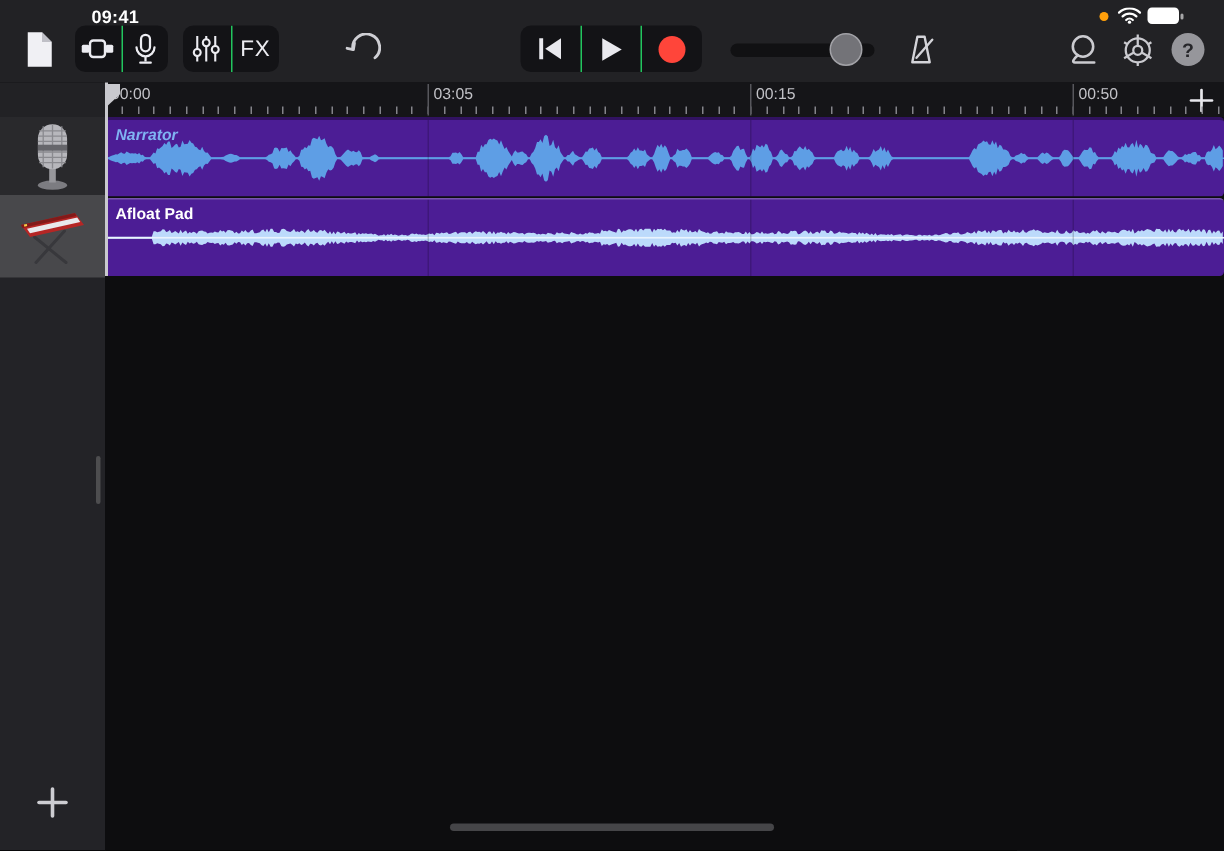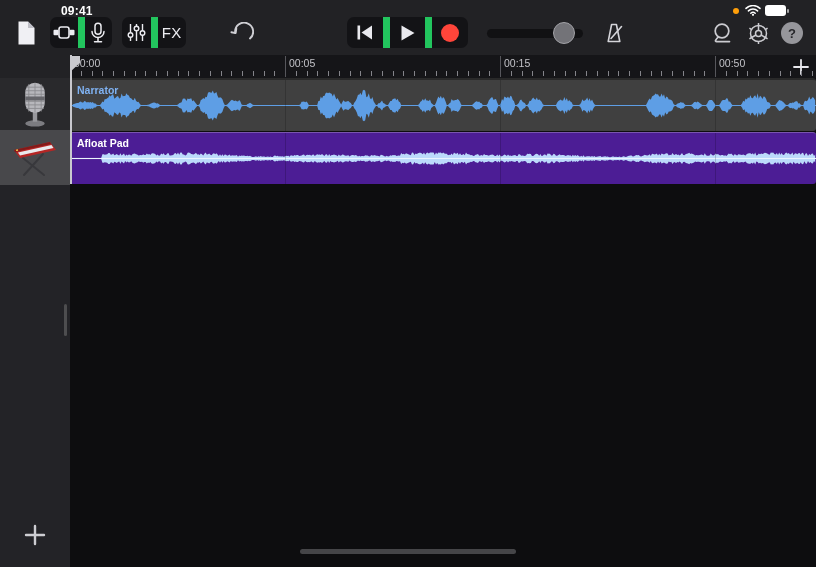--- a/index.html
+++ b/index.html
@@ -11,21 +11,21 @@
   .status-time{position:absolute;left:21px;top:4px;font-size:12px;font-weight:700;color:#ffffff;letter-spacing:.2px;padding-left:40px;}
   .status-dot{position:absolute;left:733px;top:8px;width:6px;height:6px;border-radius:50%;background:#ff9f0a;}
   .wifi{position:absolute;left:745px;top:5px;}
   .battery{position:absolute;left:765px;top:5px;width:25px;height:11px;}
   .battery .body{position:absolute;left:0;top:0;width:21px;height:11px;border-radius:3px;background:#fff;}
   .battery .nub{position:absolute;left:22px;top:3.5px;width:2px;height:4px;border-radius:1px;background:rgba(255,255,255,.6);}
 
   .tb-btn{position:absolute;display:flex;align-items:center;justify-content:center;cursor:pointer;}
   .seg-group{position:absolute;top:17px;height:31px;background:#131316;border-radius:7px;display:flex;overflow:hidden;}
   .seg{flex:1;display:flex;align-items:center;justify-content:center;cursor:pointer;}
-  .seg + .seg{border-left:7px solid #22c55e;}
+  .seg + .seg{border-left:1px solid #22c55e;}
   .fx-text{font-size:15px;font-weight:500;color:#ececf1;letter-spacing:.5px;}
 
   .transport{left:347px;width:121px;}
   .slider-track{position:absolute;left:487px;top:29px;width:96px;height:9px;border-radius:4.5px;background:#111113;cursor:pointer;}
   .slider-knob{position:absolute;left:554px;top:22px;width:22px;height:22px;border-radius:50%;
                background:#737378;border:1.5px solid #a2a2a7;box-sizing:border-box;cursor:pointer;}
   .help-btn{position:absolute;left:781px;top:22px;width:22px;height:22px;border-radius:50%;background:#96969b;
             display:flex;align-items:center;justify-content:center;font-size:13px;font-weight:700;color:#26262a;cursor:pointer;}
 
   
@@ -264,21 +264,21 @@
         <div class="tick" style="left: 677.25px;"></div>
         <div class="tick" style="left: 688px;"></div>
         <div class="tick" style="left: 698.75px;"></div>
         <div class="tick" style="left: 709.5px;"></div>
         <div class="tick" style="left: 720.25px;"></div>
         <div class="tick" style="left: 731px;"></div>
         <div class="tick" style="left: 741.75px;"></div>
         <div class="rlabel-line" style="left: 0px;"></div>
         <div class="rlabel" style="left: 4px;">00:00</div>
         <div class="rlabel-line" style="left: 215px;"></div>
-        <div class="rlabel" style="left: 219px;">00:05</div>
+        <div class="rlabel" style="left: 219px;">03:05</div>
         <div class="rlabel-line" style="left: 430px;"></div>
         <div class="rlabel" style="left: 434px;">00:15</div>
         <div class="rlabel-line" style="left: 645px;"></div>
         <div class="rlabel" style="left: 649px;">00:50</div>
       </div>
   </div>
 
   <div class="content">
 
     <div class="sidebar">
@@ -316,21 +316,21 @@
       <div class="vscroll"></div>
       <div class="add-track">
         <svg width="22" height="22" viewBox="0 0 22 22">
           <line x1="11" y1="2" x2="11" y2="20" stroke="#cdcdd2" stroke-width="2.4" stroke-linecap="round"></line>
           <line x1="2" y1="11" x2="20" y2="11" stroke="#cdcdd2" stroke-width="2.4" stroke-linecap="round"></line>
         </svg>
       </div>
     </div>
 
     <div class="lanes">
-      <div class="region region1" id="region1" style="background: #404040;">
+      <div class="region region1" id="region1" style="background: #4c1d95; font-style: italic;">
         <span class="region-label" id="label1" style="color: rgb(127, 178, 242);">Narrator</span>
         <svg id="wave1" width="746" height="51" viewBox="0 0 746 51">
             <polygon points="0.0,24.9 1.2,24.9 2.4,24.9 3.6,24.1 4.8,23.7 6.0,23.3 7.2,22.9 8.4,23.0 9.6,22.1 10.8,21.5 12.0,22.4 13.2,22.5 14.4,21.0 15.6,21.6 16.8,22.4 18.0,22.1 19.2,22.4 20.4,22.1 21.6,22.8 22.8,22.0 24.0,23.5 25.2,23.2 26.4,24.5 27.6,24.9 28.8,24.9 30.0,24.9 31.2,23.4 32.4,21.6 33.6,22.3 34.8,18.9 36.0,19.3 37.2,18.3 38.4,17.4 39.6,15.3 40.8,16.5 42.0,14.4 43.2,14.4 44.4,18.7 45.6,17.7 46.8,16.4 48.0,15.9 49.2,18.4 50.4,17.9 51.6,13.6 52.8,16.2 54.0,16.0 55.2,15.9 56.4,13.3 57.6,15.1 58.8,15.6 60.0,17.9 61.2,18.2 62.4,19.7 63.6,20.2 64.8,17.8 66.0,20.7 67.2,21.9 68.4,21.7 69.6,23.4 70.8,24.9 72.0,24.9 73.2,24.9 74.4,24.9 75.6,24.9 76.8,24.9 78.0,24.7 79.2,24.5 80.4,23.7 81.6,23.2 82.8,22.7 84.0,22.5 85.2,22.8 86.4,23.4 87.6,23.3 88.8,24.0 90.0,24.9 91.2,24.9 92.4,24.9 93.6,24.9 94.8,24.9 96.0,24.9 97.2,24.9 98.4,24.9 99.6,24.9 100.8,24.9 102.0,24.9 103.2,24.9 104.4,24.9 105.6,24.9 106.8,24.9 108.0,24.4 109.2,23.2 110.4,22.8 111.6,22.2 112.8,18.7 114.0,18.4 115.2,18.8 116.4,21.1 117.6,18.6 118.8,18.9 120.0,18.7 121.2,18.3 122.4,21.3 123.6,20.2 124.8,22.1 126.0,23.4 127.2,24.9 128.4,24.9 129.6,23.9 130.8,19.9 132.0,19.6 133.2,18.0 134.4,18.9 135.6,16.8 136.8,17.2 138.0,12.7 139.2,11.9 140.4,12.4 141.6,12.8 142.8,10.5 144.0,13.5 145.2,13.0 146.4,12.1 147.6,15.9 148.8,18.1 150.0,17.3 151.2,17.7 152.4,19.2 153.6,22.8 154.8,24.9 156.0,24.9 157.2,24.5 158.4,23.2 159.6,21.9 160.8,20.5 162.0,19.7 163.2,20.5 164.4,21.1 165.6,20.5 166.8,21.3 168.0,21.5 169.2,20.1 170.4,21.5 171.6,24.6 172.8,24.9 174.0,24.9 175.2,24.9 176.4,24.9 177.6,24.0 178.8,23.5 180.0,22.8 181.2,23.5 182.4,24.6 183.6,24.9 184.8,24.9 186.0,24.9 187.2,24.9 188.4,24.9 189.6,24.9 190.8,24.9 192.0,24.9 193.2,24.9 194.4,24.9 195.6,24.9 196.8,24.9 198.0,24.9 199.2,24.9 200.4,24.9 201.6,24.9 202.8,24.9 204.0,24.9 205.2,24.9 206.4,24.9 207.6,24.9 208.8,24.9 210.0,24.9 211.2,24.9 212.4,24.9 213.6,24.9 214.8,24.9 216.0,24.9 217.2,24.9 218.4,24.9 219.6,24.9 220.8,24.9 222.0,24.9 223.2,24.9 224.4,24.9 225.6,24.9 226.8,24.9 228.0,24.9 229.2,24.9 230.4,24.2 231.6,21.8 232.8,21.8 234.0,21.6 235.2,22.3 236.4,21.4 237.6,22.8 238.8,24.9 240.0,24.9 241.2,24.9 242.4,24.9 243.6,24.9 244.8,24.9 246.0,24.9 247.2,24.9 248.4,21.1 249.6,21.1 250.8,16.5 252.0,18.4 253.2,16.1 254.4,16.1 255.6,13.3 256.8,12.5 258.0,13.2 259.2,12.4 260.4,13.2 261.6,13.7 262.8,16.4 264.0,13.5 265.2,16.6 266.4,19.4 267.6,18.0 268.8,20.6 270.0,22.5 271.2,24.4 272.4,21.9 273.6,20.2 274.8,21.7 276.0,21.7 277.2,21.2 278.4,21.0 279.6,22.2 280.8,22.9 282.0,24.9 283.2,24.9 284.4,22.4 285.6,21.1 286.8,18.6 288.0,14.7 289.2,14.7 290.4,12.8 291.6,15.3 292.8,10.6 294.0,9.8 295.2,10.8 296.4,17.3 297.6,16.5 298.8,13.2 300.0,18.2 301.2,19.3 302.4,16.9 303.6,21.3 304.8,23.2 306.0,24.9 307.2,24.9 308.4,23.3 309.6,23.3 310.8,21.9 312.0,20.5 313.2,22.9 314.4,23.5 315.6,24.4 316.8,24.9 318.0,24.9 319.2,23.1 320.4,21.0 321.6,21.1 322.8,19.0 324.0,18.8 325.2,18.3 326.4,20.3 327.6,18.7 328.8,21.4 330.0,22.2 331.2,24.9 332.4,24.9 333.6,24.9 334.8,24.9 336.0,24.9 337.2,24.9 338.4,24.9 339.6,24.9 340.8,24.9 342.0,24.9 343.2,24.9 344.4,24.9 345.6,24.9 346.8,24.9 348.0,24.9 349.2,23.9 350.4,21.8 351.6,21.0 352.8,19.0 354.0,20.7 355.2,18.2 356.4,20.4 357.6,20.4 358.8,20.9 360.0,19.6 361.2,22.9 362.4,23.9 363.6,24.9 364.8,24.9 366.0,22.8 367.2,19.3 368.4,16.5 369.6,18.2 370.8,15.8 372.0,18.7 373.2,16.9 374.4,18.4 375.6,21.6 376.8,24.9 378.0,24.9 379.2,23.5 380.4,22.7 381.6,19.1 382.8,20.5 384.0,20.5 385.2,20.0 386.4,20.0 387.6,19.0 388.8,20.1 390.0,21.8 391.2,24.8 392.4,24.9 393.6,24.9 394.8,24.9 396.0,24.9 397.2,24.9 398.4,24.9 399.6,24.9 400.8,24.9 402.0,24.9 403.2,23.9 404.4,22.7 405.6,21.8 406.8,21.3 408.0,21.9 409.2,21.5 410.4,23.1 411.6,23.3 412.8,24.9 414.0,24.9 415.2,24.9 416.4,24.9 417.6,23.8 418.8,20.6 420.0,19.0 421.2,17.4 422.4,17.2 423.6,20.0 424.8,19.3 426.0,19.1 427.2,22.6 428.4,24.9 429.6,24.9 430.8,23.0 432.0,19.0 433.2,20.7 434.4,16.5 435.6,17.3 436.8,18.1 438.0,16.6 439.2,18.4 440.4,15.8 441.6,16.5 442.8,20.0 444.0,21.3 445.2,24.9 446.4,24.9 447.6,24.3 448.8,23.0 450.0,20.3 451.2,19.6 452.4,21.4 453.6,22.6 454.8,22.9 456.0,24.9 457.2,24.9 458.4,23.8 459.6,20.7 460.8,20.9 462.0,18.9 463.2,17.5 464.4,18.9 465.6,19.7 466.8,17.4 468.0,20.2 469.2,19.2 470.4,20.6 471.6,21.7 472.8,24.3 474.0,24.9 475.2,24.9 476.4,24.9 477.6,24.9 478.8,24.9 480.0,24.9 481.2,24.9 482.4,24.9 483.6,24.9 484.8,24.9 486.0,24.9 487.2,22.4 488.4,20.9 489.6,20.3 490.8,19.6 492.0,20.8 493.2,20.2 494.4,17.1 495.6,20.4 496.8,17.9 498.0,21.6 499.2,19.9 500.4,21.5 501.6,22.2 502.8,24.7 504.0,24.9 505.2,24.9 506.4,24.9 507.6,24.9 508.8,24.9 510.0,24.4 511.2,22.4 512.4,19.3 513.6,21.1 514.8,20.4 516.0,19.6 517.2,17.4 518.4,20.8 519.6,18.2 520.8,21.6 522.0,19.6 523.2,22.3 524.4,24.3 525.6,24.9 526.8,24.9 528.0,24.9 529.2,24.9 530.4,24.9 531.6,24.9 532.8,24.9 534.0,24.9 535.2,24.9 536.4,24.9 537.6,24.9 538.8,24.9 540.0,24.9 541.2,24.9 542.4,24.9 543.6,24.9 544.8,24.9 546.0,24.9 547.2,24.9 548.4,24.9 549.6,24.9 550.8,24.9 552.0,24.9 553.2,24.9 554.4,24.9 555.6,24.9 556.8,24.9 558.0,24.9 559.2,24.9 560.4,24.9 561.6,24.9 562.8,24.9 564.0,24.9 565.2,24.9 566.4,24.9 567.6,24.9 568.8,24.9 570.0,24.9 571.2,24.9 572.4,24.9 573.6,24.9 574.8,24.9 576.0,24.9 577.2,22.7 578.4,20.2 579.6,18.6 580.8,19.7 582.0,16.4 583.2,15.7 584.4,15.0 585.6,13.6 586.8,14.6 588.0,14.2 589.2,16.4 590.4,16.5 591.6,13.5 592.8,16.5 594.0,14.3 595.2,18.8 596.4,16.5 597.6,17.2 598.8,19.6 600.0,19.6 601.2,20.1 602.4,21.1 603.6,24.0 604.8,24.9 606.0,24.9 607.2,23.7 608.4,23.3 609.6,22.9 610.8,21.9 612.0,22.7 613.2,22.5 614.4,24.0 615.6,24.9 616.8,24.9 618.0,24.9 619.2,24.9 620.4,24.9 621.6,24.8 622.8,23.7 624.0,22.3 625.2,21.7 626.4,22.6 627.6,21.6 628.8,22.2 630.0,23.3 631.2,24.3 632.4,24.9 633.6,24.9 634.8,24.9 636.0,24.9 637.2,23.4 638.4,20.9 639.6,19.9 640.8,20.0 642.0,20.1 643.2,21.5 644.4,23.2 645.6,24.9 646.8,24.9 648.0,24.9 649.2,24.9 650.4,23.2 651.6,21.1 652.8,19.9 654.0,20.0 655.2,20.0 656.4,18.2 657.6,18.5 658.8,21.8 660.0,21.4 661.2,23.6 662.4,24.9 663.6,24.9 664.8,24.9 666.0,24.9 667.2,24.9 668.4,24.9 669.6,24.9 670.8,24.9 672.0,23.5 673.2,20.7 674.4,21.8 675.6,18.4 676.8,19.5 678.0,17.3 679.2,18.2 680.4,15.2 681.6,18.1 682.8,18.3 684.0,16.2 685.2,15.3 686.4,18.3 687.6,13.2 688.8,18.7 690.0,15.8 691.2,16.8 692.4,19.0 693.6,16.5 694.8,16.8 696.0,18.8 697.2,21.9 698.4,22.3 699.6,22.7 700.8,24.9 702.0,24.9 703.2,24.9 704.4,24.9 705.6,24.7 706.8,22.9 708.0,21.4 709.2,20.1 710.4,20.6 711.6,20.7 712.8,21.7 714.0,22.8 715.2,24.3 716.4,24.9 717.6,24.9 718.8,24.2 720.0,22.7 721.2,23.3 722.4,22.5 723.6,22.7 724.8,21.7 726.0,21.3 727.2,21.3 728.4,23.5 729.6,23.3 730.8,24.8 732.0,24.9 733.2,24.9 734.4,21.6 735.6,20.8 736.8,21.2 738.0,19.7 739.2,16.6 740.4,19.5 741.6,18.5 742.8,17.0 744.0,18.3 745.2,20.4 745.2,30.6 744.0,32.7 742.8,34.0 741.6,32.5 740.4,31.5 739.2,34.4 738.0,31.3 736.8,29.8 735.6,30.2 734.4,29.4 733.2,26.1 732.0,26.1 730.8,26.2 729.6,27.7 728.4,27.5 727.2,29.7 726.0,29.7 724.8,29.3 723.6,28.3 722.4,28.5 721.2,27.7 720.0,28.3 718.8,26.8 717.6,26.1 716.4,26.1 715.2,26.7 714.0,28.2 712.8,29.3 711.6,30.3 710.4,30.4 709.2,30.9 708.0,29.6 706.8,28.1 705.6,26.3 704.4,26.1 703.2,26.1 702.0,26.1 700.8,26.1 699.6,28.3 698.4,28.7 697.2,29.1 696.0,32.2 694.8,34.2 693.6,34.5 692.4,32.0 691.2,34.2 690.0,35.2 688.8,32.3 687.6,37.8 686.4,32.7 685.2,35.7 684.0,34.8 682.8,32.7 681.6,32.9 680.4,35.8 679.2,32.8 678.0,33.7 676.8,31.5 675.6,32.6 674.4,29.2 673.2,30.3 672.0,27.5 670.8,26.1 669.6,26.1 668.4,26.1 667.2,26.1 666.0,26.1 664.8,26.1 663.6,26.1 662.4,26.1 661.2,27.4 660.0,29.6 658.8,29.2 657.6,32.5 656.4,32.8 655.2,31.0 654.0,31.0 652.8,31.1 651.6,29.9 650.4,27.8 649.2,26.1 648.0,26.1 646.8,26.1 645.6,26.1 644.4,27.8 643.2,29.5 642.0,30.9 640.8,31.0 639.6,31.1 638.4,30.1 637.2,27.6 636.0,26.1 634.8,26.1 633.6,26.1 632.4,26.1 631.2,26.7 630.0,27.7 628.8,28.8 627.6,29.4 626.4,28.4 625.2,29.3 624.0,28.7 622.8,27.3 621.6,26.2 620.4,26.1 619.2,26.1 618.0,26.1 616.8,26.1 615.6,26.1 614.4,27.0 613.2,28.5 612.0,28.3 610.8,29.1 609.6,28.1 608.4,27.7 607.2,27.3 606.0,26.1 604.8,26.1 603.6,27.0 602.4,29.9 601.2,30.9 600.0,31.4 598.8,31.4 597.6,33.8 596.4,34.5 595.2,32.2 594.0,36.7 592.8,34.5 591.6,37.5 590.4,34.5 589.2,34.6 588.0,36.8 586.8,36.4 585.6,37.4 584.4,36.0 583.2,35.3 582.0,34.6 580.8,31.3 579.6,32.4 578.4,30.8 577.2,28.3 576.0,26.1 574.8,26.1 573.6,26.1 572.4,26.1 571.2,26.1 570.0,26.1 568.8,26.1 567.6,26.1 566.4,26.1 565.2,26.1 564.0,26.1 562.8,26.1 561.6,26.1 560.4,26.1 559.2,26.1 558.0,26.1 556.8,26.1 555.6,26.1 554.4,26.1 553.2,26.1 552.0,26.1 550.8,26.1 549.6,26.1 548.4,26.1 547.2,26.1 546.0,26.1 544.8,26.1 543.6,26.1 542.4,26.1 541.2,26.1 540.0,26.1 538.8,26.1 537.6,26.1 536.4,26.1 535.2,26.1 534.0,26.1 532.8,26.1 531.6,26.1 530.4,26.1 529.2,26.1 528.0,26.1 526.8,26.1 525.6,26.1 524.4,26.7 523.2,28.7 522.0,31.4 520.8,29.4 519.6,32.8 518.4,30.2 517.2,33.6 516.0,31.4 514.8,30.6 513.6,29.9 512.4,31.7 511.2,28.6 510.0,26.6 508.8,26.1 507.6,26.1 506.4,26.1 505.2,26.1 504.0,26.1 502.8,26.3 501.6,28.8 500.4,29.5 499.2,31.1 498.0,29.4 496.8,33.1 495.6,30.6 494.4,33.9 493.2,30.8 492.0,30.2 490.8,31.4 489.6,30.7 488.4,30.1 487.2,28.6 486.0,26.1 484.8,26.1 483.6,26.1 482.4,26.1 481.2,26.1 480.0,26.1 478.8,26.1 477.6,26.1 476.4,26.1 475.2,26.1 474.0,26.1 472.8,26.7 471.6,29.3 470.4,30.4 469.2,31.8 468.0,30.8 466.8,33.6 465.6,31.3 464.4,32.1 463.2,33.5 462.0,32.1 460.8,30.1 459.6,30.3 458.4,27.2 457.2,26.1 456.0,26.1 454.8,28.1 453.6,28.4 452.4,29.6 451.2,31.4 450.0,30.7 448.8,28.0 447.6,26.7 446.4,26.1 445.2,26.1 444.0,29.7 442.8,31.0 441.6,34.5 440.4,35.2 439.2,32.6 438.0,34.4 436.8,32.9 435.6,33.7 434.4,34.5 433.2,30.3 432.0,32.0 430.8,28.0 429.6,26.1 428.4,26.1 427.2,28.4 426.0,31.9 424.8,31.7 423.6,31.0 422.4,33.8 421.2,33.6 420.0,32.0 418.8,30.4 417.6,27.2 416.4,26.1 415.2,26.1 414.0,26.1 412.8,26.1 411.6,27.7 410.4,27.9 409.2,29.5 408.0,29.1 406.8,29.7 405.6,29.2 404.4,28.3 403.2,27.1 402.0,26.1 400.8,26.1 399.6,26.1 398.4,26.1 397.2,26.1 396.0,26.1 394.8,26.1 393.6,26.1 392.4,26.1 391.2,26.2 390.0,29.2 388.8,30.9 387.6,32.0 386.4,31.0 385.2,31.0 384.0,30.5 382.8,30.5 381.6,31.9 380.4,28.3 379.2,27.5 378.0,26.1 376.8,26.1 375.6,29.4 374.4,32.6 373.2,34.1 372.0,32.3 370.8,35.2 369.6,32.8 368.4,34.5 367.2,31.7 366.0,28.2 364.8,26.1 363.6,26.1 362.4,27.1 361.2,28.1 360.0,31.4 358.8,30.1 357.6,30.6 356.4,30.6 355.2,32.8 354.0,30.3 352.8,32.0 351.6,30.0 350.4,29.2 349.2,27.1 348.0,26.1 346.8,26.1 345.6,26.1 344.4,26.1 343.2,26.1 342.0,26.1 340.8,26.1 339.6,26.1 338.4,26.1 337.2,26.1 336.0,26.1 334.8,26.1 333.6,26.1 332.4,26.1 331.2,26.1 330.0,28.8 328.8,29.6 327.6,32.3 326.4,30.7 325.2,32.7 324.0,32.2 322.8,32.0 321.6,29.9 320.4,30.0 319.2,27.9 318.0,26.1 316.8,26.1 315.6,26.6 314.4,27.5 313.2,28.1 312.0,30.5 310.8,29.1 309.6,27.7 308.4,27.7 307.2,26.1 306.0,26.1 304.8,27.8 303.6,29.7 302.4,34.1 301.2,31.7 300.0,32.8 298.8,37.8 297.6,34.5 296.4,33.7 295.2,40.2 294.0,41.2 292.8,40.4 291.6,35.7 290.4,38.2 289.2,36.3 288.0,36.3 286.8,32.4 285.6,29.9 284.4,28.6 283.2,26.1 282.0,26.1 280.8,28.1 279.6,28.8 278.4,30.0 277.2,29.8 276.0,29.3 274.8,29.3 273.6,30.8 272.4,29.1 271.2,26.6 270.0,28.5 268.8,30.4 267.6,33.0 266.4,31.6 265.2,34.4 264.0,37.5 262.8,34.6 261.6,37.3 260.4,37.8 259.2,38.6 258.0,37.8 256.8,38.5 255.6,37.7 254.4,34.9 253.2,34.9 252.0,32.6 250.8,34.5 249.6,29.9 248.4,29.9 247.2,26.1 246.0,26.1 244.8,26.1 243.6,26.1 242.4,26.1 241.2,26.1 240.0,26.1 238.8,26.1 237.6,28.2 236.4,29.6 235.2,28.7 234.0,29.4 232.8,29.2 231.6,29.2 230.4,26.8 229.2,26.1 228.0,26.1 226.8,26.1 225.6,26.1 224.4,26.1 223.2,26.1 222.0,26.1 220.8,26.1 219.6,26.1 218.4,26.1 217.2,26.1 216.0,26.1 214.8,26.1 213.6,26.1 212.4,26.1 211.2,26.1 210.0,26.1 208.8,26.1 207.6,26.1 206.4,26.1 205.2,26.1 204.0,26.1 202.8,26.1 201.6,26.1 200.4,26.1 199.2,26.1 198.0,26.1 196.8,26.1 195.6,26.1 194.4,26.1 193.2,26.1 192.0,26.1 190.8,26.1 189.6,26.1 188.4,26.1 187.2,26.1 186.0,26.1 184.8,26.1 183.6,26.1 182.4,26.4 181.2,27.5 180.0,28.2 178.8,27.5 177.6,27.0 176.4,26.1 175.2,26.1 174.0,26.1 172.8,26.1 171.6,26.4 170.4,29.5 169.2,30.9 168.0,29.5 166.8,29.7 165.6,30.5 164.4,29.9 163.2,30.5 162.0,31.3 160.8,30.5 159.6,29.1 158.4,27.8 157.2,26.5 156.0,26.1 154.8,26.1 153.6,28.2 152.4,31.8 151.2,33.3 150.0,33.7 148.8,32.9 147.6,35.1 146.4,38.9 145.2,38.0 144.0,37.5 142.8,40.5 141.6,38.2 140.4,38.6 139.2,39.1 138.0,38.3 136.8,33.8 135.6,34.2 134.4,32.1 133.2,33.0 132.0,31.4 130.8,31.1 129.6,27.1 128.4,26.1 127.2,26.1 126.0,27.6 124.8,28.9 123.6,30.8 122.4,29.7 121.2,32.7 120.0,32.3 118.8,32.1 117.6,32.4 116.4,29.9 115.2,32.2 114.0,32.6 112.8,32.3 111.6,28.8 110.4,28.2 109.2,27.8 108.0,26.6 106.8,26.1 105.6,26.1 104.4,26.1 103.2,26.1 102.0,26.1 100.8,26.1 99.6,26.1 98.4,26.1 97.2,26.1 96.0,26.1 94.8,26.1 93.6,26.1 92.4,26.1 91.2,26.1 90.0,26.1 88.8,27.0 87.6,27.7 86.4,27.6 85.2,28.2 84.0,28.5 82.8,28.3 81.6,27.8 80.4,27.3 79.2,26.5 78.0,26.3 76.8,26.1 75.6,26.1 74.4,26.1 73.2,26.1 72.0,26.1 70.8,26.1 69.6,27.6 68.4,29.3 67.2,29.1 66.0,30.3 64.8,33.2 63.6,30.8 62.4,31.3 61.2,32.8 60.0,33.1 58.8,35.4 57.6,35.9 56.4,37.7 55.2,35.1 54.0,35.0 52.8,34.8 51.6,37.4 50.4,33.1 49.2,32.6 48.0,35.1 46.8,34.6 45.6,33.3 44.4,32.3 43.2,36.6 42.0,36.6 40.8,34.5 39.6,35.7 38.4,33.6 37.2,32.7 36.0,31.7 34.8,32.1 33.6,28.7 32.4,29.4 31.2,27.6 30.0,26.1 28.8,26.1 27.6,26.1 26.4,26.5 25.2,27.8 24.0,27.5 22.8,29.0 21.6,28.2 20.4,28.9 19.2,28.6 18.0,28.9 16.8,28.6 15.6,29.4 14.4,30.0 13.2,28.5 12.0,28.6 10.8,29.5 9.6,28.9 8.4,28.0 7.2,28.1 6.0,27.7 4.8,27.3 3.6,26.9 2.4,26.1 1.2,26.1 0.0,26.1" fill="#5e9ee5"></polygon>
             <rect x="0" y="25" width="746" height="1" fill="#5e9ee5"></rect>
           </svg>
       <div class="grid5" style="left: 215px;"></div>
           <div class="grid5" style="left: 430px;"></div>
           <div class="grid5" style="left: 645px;"></div>
         </div>
       <div class="region region2" id="region2" style="background: #4c1d95;">

